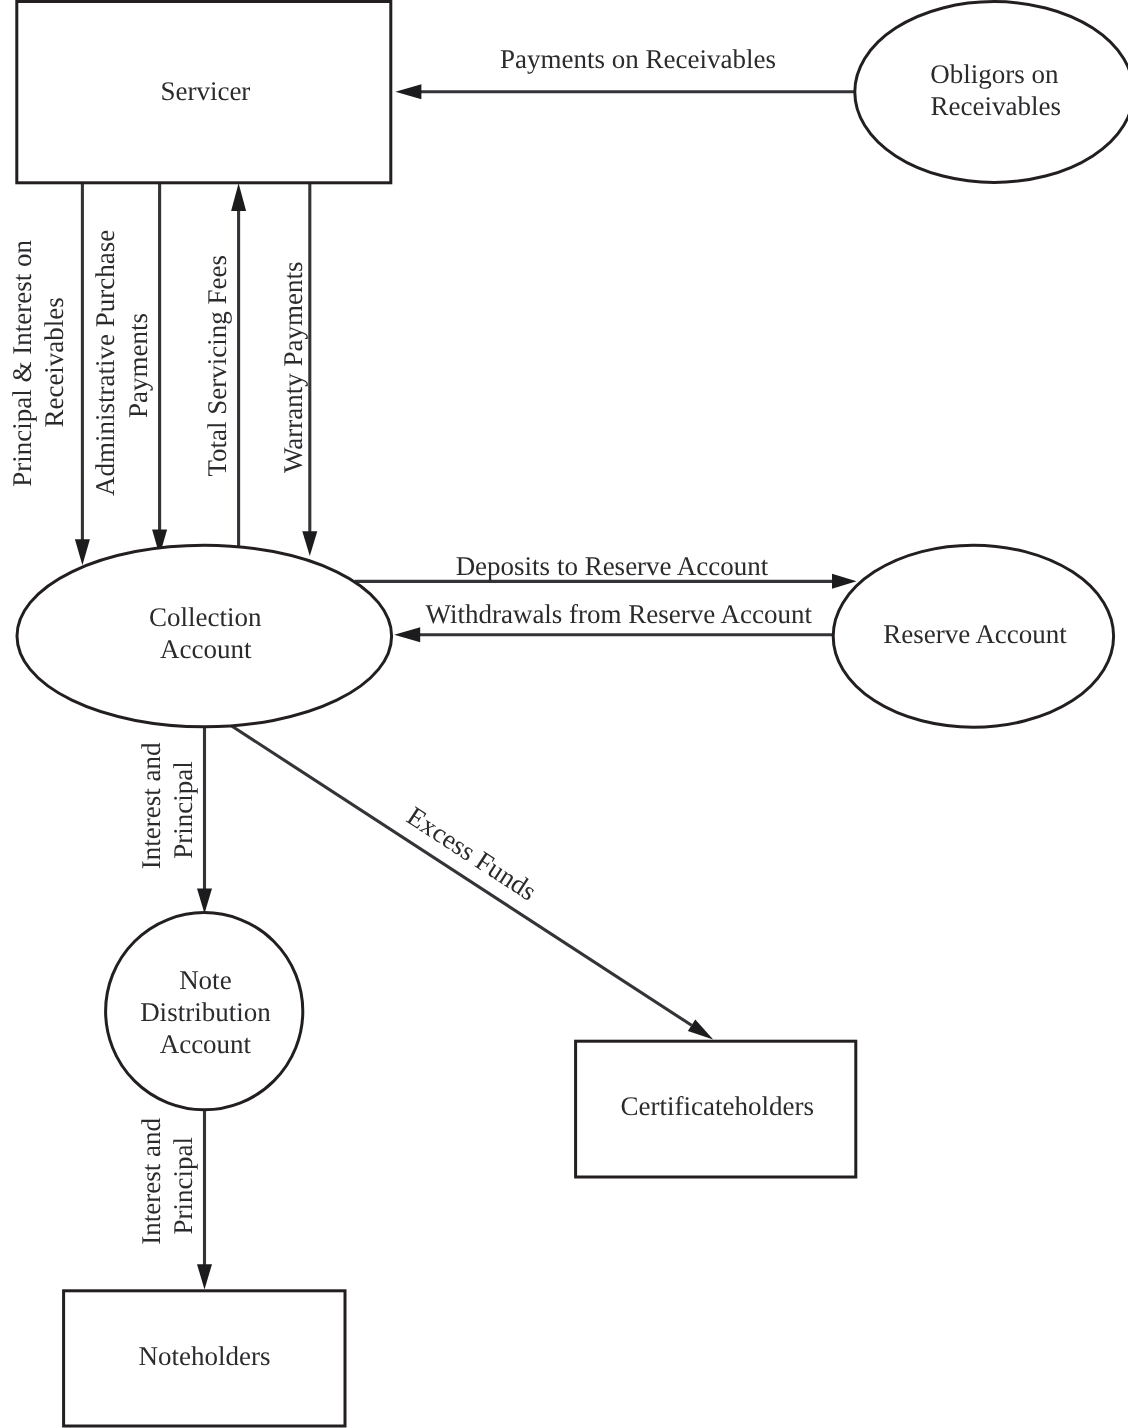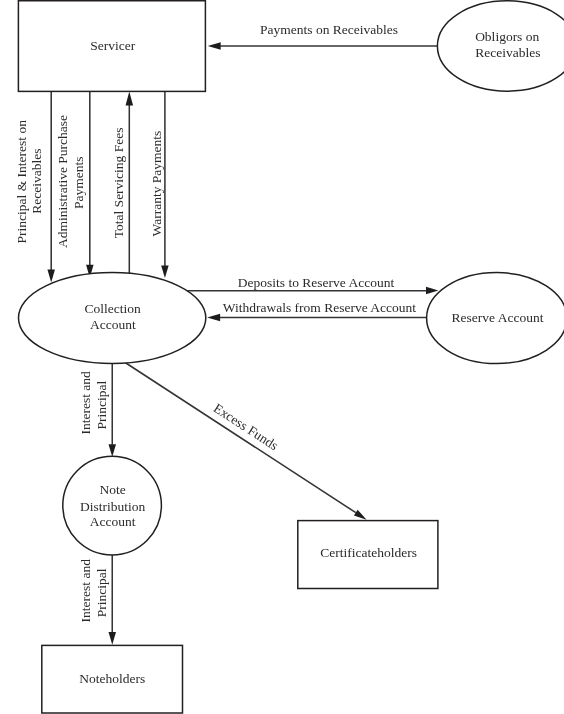--- a/index.html
+++ b/index.html
@@ -1,19 +1,19 @@
 <!DOCTYPE html>
 <html><head>
 <meta charset="utf-8">
 <title>Securitization Cash Flow Diagram</title>
 <style>
   html,body{margin:0;padding:0;background:#ffffff;}
   body{width:564px;height:714px;overflow:hidden;
        font-family:"Liberation Serif",serif;-webkit-font-smoothing:antialiased;}
-  #diagram{position:absolute;left:14px;top:0;width:512px;height:714px;background:#ffffff;}
+  #diagram{position:absolute;left:4px;top:0;width:512px;height:714px;background:#ffffff;}
   svg{display:block;}
   svg text{font-family:"Liberation Serif",serif;font-size:13.5px;fill:#2b2b2e;
            white-space:pre;}
   .node-shape{fill:#ffffff;stroke:#231f20;stroke-width:1.5;}
   .edge{stroke:#343438;stroke-width:1.55;fill:none;stroke-linecap:butt;}
   .head{fill:#1c1c1e;stroke:none;}
 </style>
 </head>
 <body>
 

